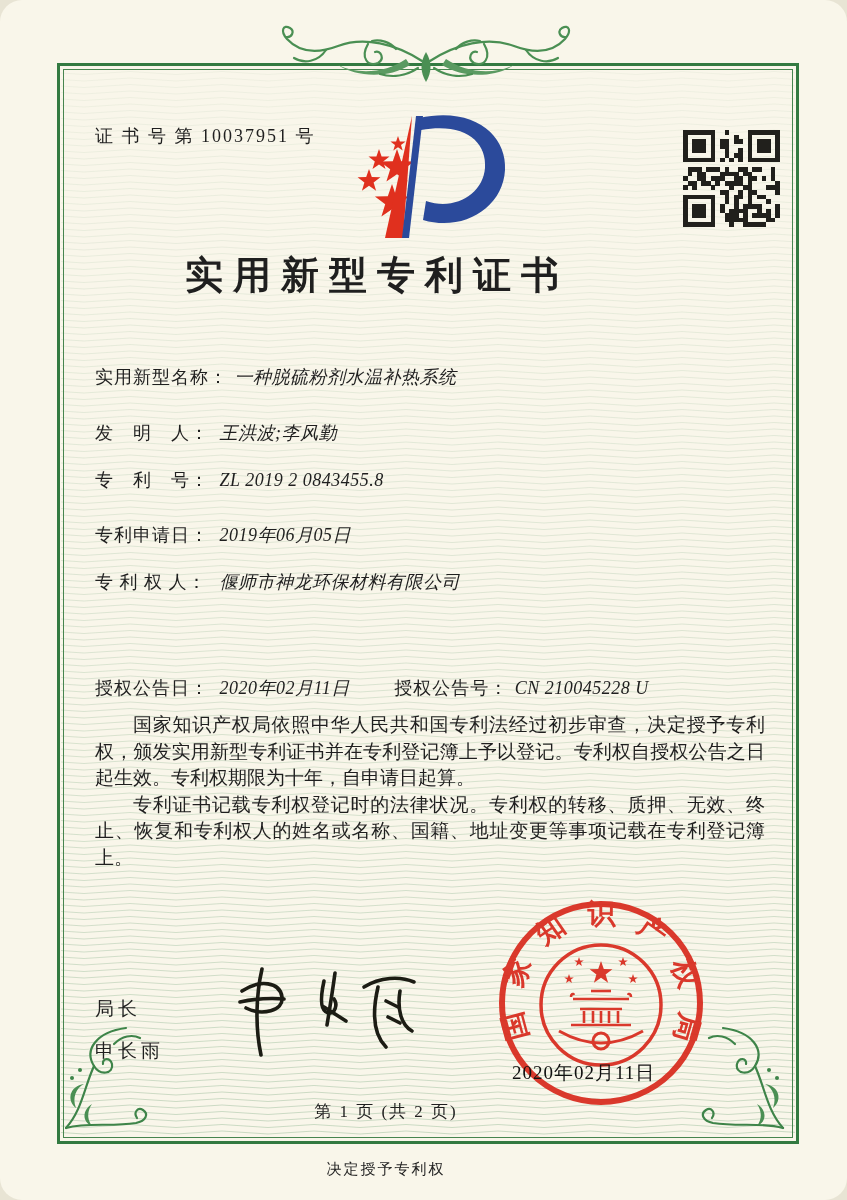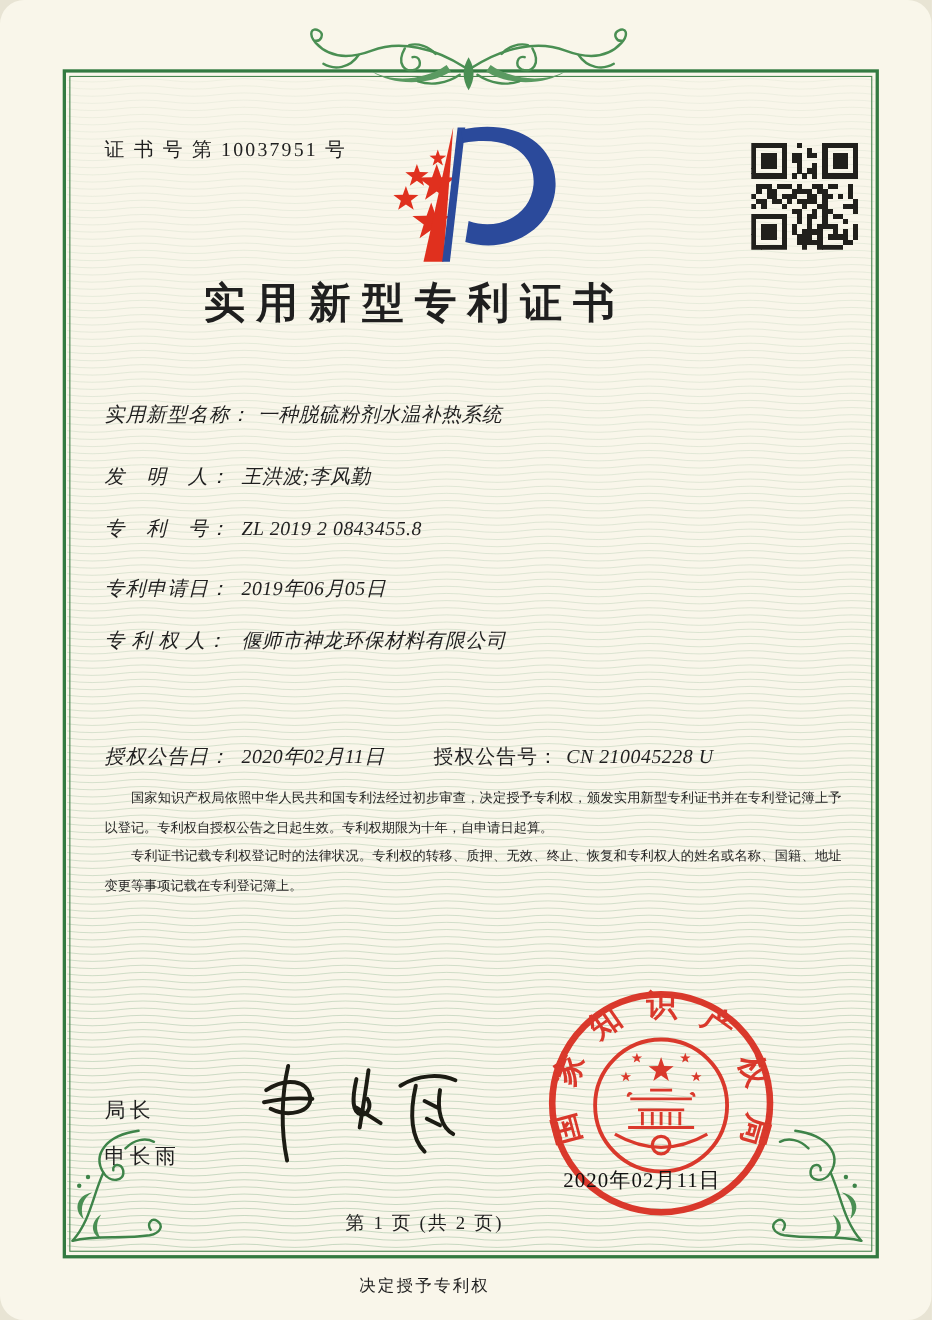--- a/index.html
+++ b/index.html
@@ -7,24 +7,24 @@
         font-family:"Liberation Serif","DejaVu Serif",serif;color:#1f1f1f;border-radius:22px;}
   .abs{position:absolute;}
   .frame-outer{left:57px;top:63px;width:736px;height:1075px;border:3px solid #337a41;}
   .frame-inner{position:absolute;left:3px;top:3px;right:3px;bottom:3px;border:1px solid #47854f;}
   #waves{left:61px;top:67px;width:734px;height:1073px;}
   .cert-no{left:95px;top:124px;font-size:18px;letter-spacing:2px;}
   #logo{left:335px;top:104px;width:185px;height:138px;}
   #qr{left:683px;top:130px;width:97px;height:97px;}
   .title{left:0;width:754px;top:250px;text-align:center;font-size:38px;font-weight:600;letter-spacing:10px;}
   .field{left:95px;width:690px;font-size:18px;white-space:nowrap;}
-  .field .lab{display:inline-block;min-width:118px;letter-spacing:1px;font-style:italic;}
+  .field .lab{display:inline-block;min-width:118px;letter-spacing:1px;}
   .field .val{margin-left:2px;letter-spacing:0.5px;font-style:italic;}
   .field .lab2{margin-left:40px;letter-spacing:1px;margin-top:18px;}
-  .paras{left:95px;top:712px;width:670px;font-size:12px;line-height:26.5px;text-align:justify;}
+  .paras{left:95px;top:712px;width:670px;font-size:19px;line-height:26.5px;text-align:justify;}
   .paras p{margin:0;text-indent:2em;}
   .director{left:95px;font-size:19px;letter-spacing:4px;}
   #signature{left:228px;top:955px;width:210px;height:115px;}
   #seal{left:495px;top:897px;width:212px;height:212px;opacity:0.92;}
   .seal-date{left:512px;top:1060px;width:190px;font-size:19px;letter-spacing:1px;color:#111;}
   .page-info{left:0;width:772px;top:1100px;text-align:center;font-size:17px;letter-spacing:2px;}
   .back-note{left:0;width:772px;top:1160px;text-align:center;font-size:15px;letter-spacing:2px;}
   #garland{left:276px;top:24px;width:300px;height:68px;}
   .corner{width:95px;height:120px;top:1026px;}
   #corner-l{left:56px;}

